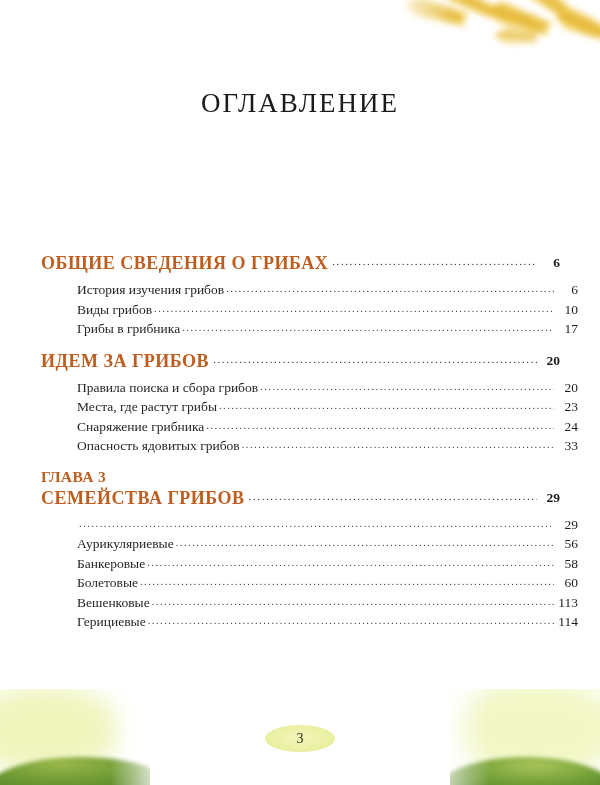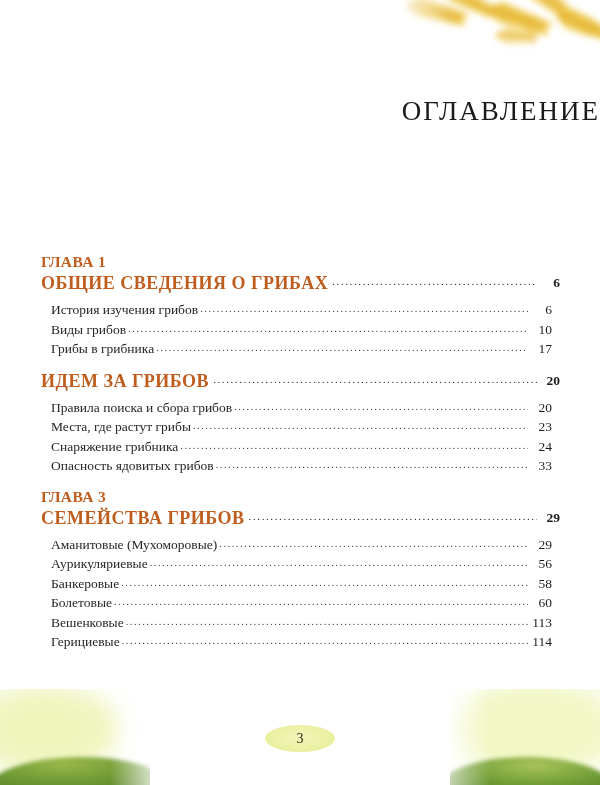--- a/index.html
+++ b/index.html
@@ -57,24 +57,24 @@
   .fade-white-left {
     position: absolute;
     top: 0; bottom: 0; left: 0;
     width: 70px;
     background: linear-gradient(to left, rgba(255,255,255,0) 0%, #ffffff 90%);
   }
 
   
   .toc-title {
     position: absolute;
-    top: 96px;
+    top: 88px;
     left: 0;
     width: 600px;
-    text-align: right;
+    text-align: center;
     font-family: "Liberation Serif", serif;
     font-size: 27px;
     letter-spacing: 2.0px;
     color: #1a1a1a;
     font-weight: 400;
   }
 
   
   .toc {
     position: absolute;
@@ -125,21 +125,21 @@
     white-space: nowrap;
     min-width: 20px;
     text-align: right;
   }
 
   .entries { margin-top: 7px; }
   .entry-row {
     display: flex;
     align-items: baseline;
     width: 100%;
-    margin-left: 10px;
+    margin-left: 36px;
     width: calc(100% - 18px);
     line-height: 18.5px;
   }
   .entry-title {
     font-family: "Liberation Serif", serif;
     font-size: 13.5px;
     color: #262626;
     white-space: nowrap;
   }
   .entry-row .leader {
@@ -387,21 +387,20 @@
         </div>
       </div>
     <div class="fade-white-bottom"></div>
     <div class="fade-white-left"></div>
   </div>
 
   <div class="toc-title">ОГЛАВЛЕНИЕ</div>
 
   <div class="toc" id="toc-root">
       <div class="chapter">
-        <div class="chapter-label">ГЛАВА 1</div>
         <div class="chapter-title-row">
           <span class="chapter-title">ОБЩИЕ СВЕДЕНИЯ О ГРИБАХ</span>
           <span class="leader">............................................................................................................................................................................................................................</span>
           <span class="chapter-page">6</span>
         </div>
         <div class="entries">
           <div class="entry-row">
             <span class="entry-title">История изучения грибов</span>
             <span class="leader">............................................................................................................................................................................................................................</span>
             <span class="entry-page">6</span>
@@ -449,21 +448,20 @@
       </div>
       <div class="chapter">
         <div class="chapter-label">ГЛАВА 3</div>
         <div class="chapter-title-row">
           <span class="chapter-title">СЕМЕЙСТВА ГРИБОВ</span>
           <span class="leader">............................................................................................................................................................................................................................</span>
           <span class="chapter-page">29</span>
         </div>
         <div class="entries">
           <div class="entry-row">
-            <span class="entry-title">Аманитовые (Мухоморовые)</span>
             <span class="leader">............................................................................................................................................................................................................................</span>
             <span class="entry-page">29</span>
           </div>
           <div class="entry-row">
             <span class="entry-title">Аурикуляриевые</span>
             <span class="leader">............................................................................................................................................................................................................................</span>
             <span class="entry-page">56</span>
           </div>
           <div class="entry-row">
             <span class="entry-title">Банкеровые</span>

